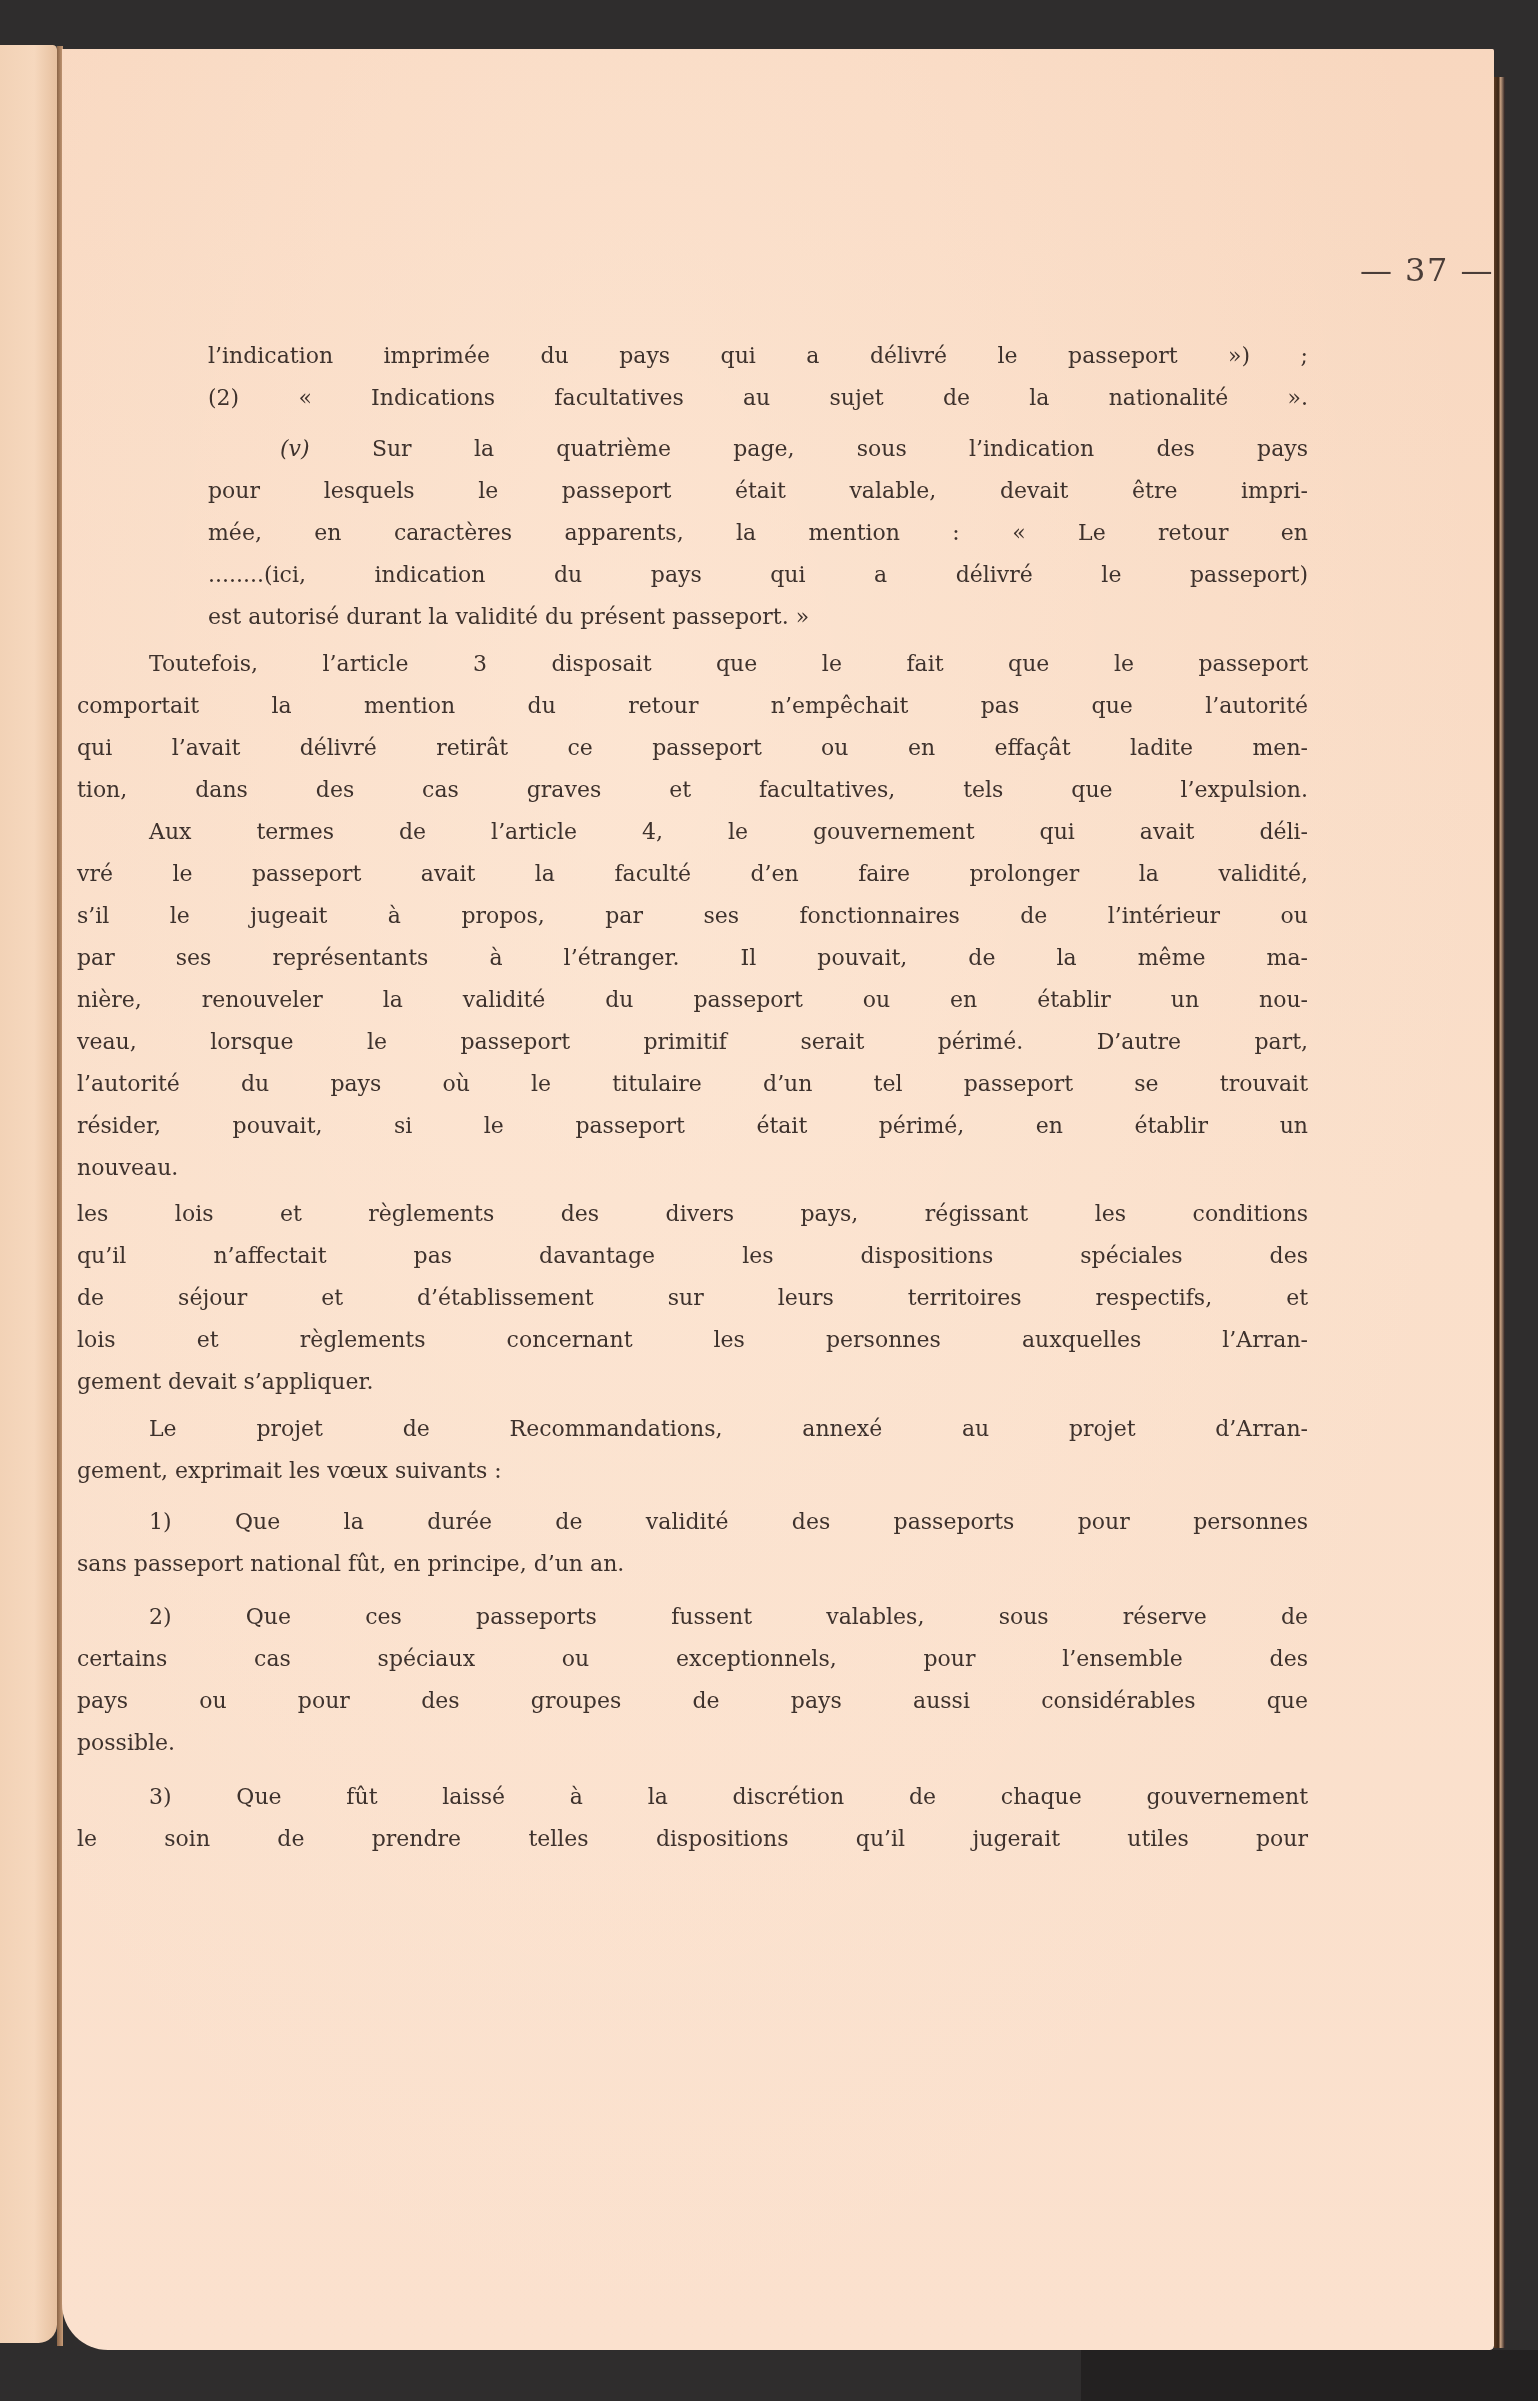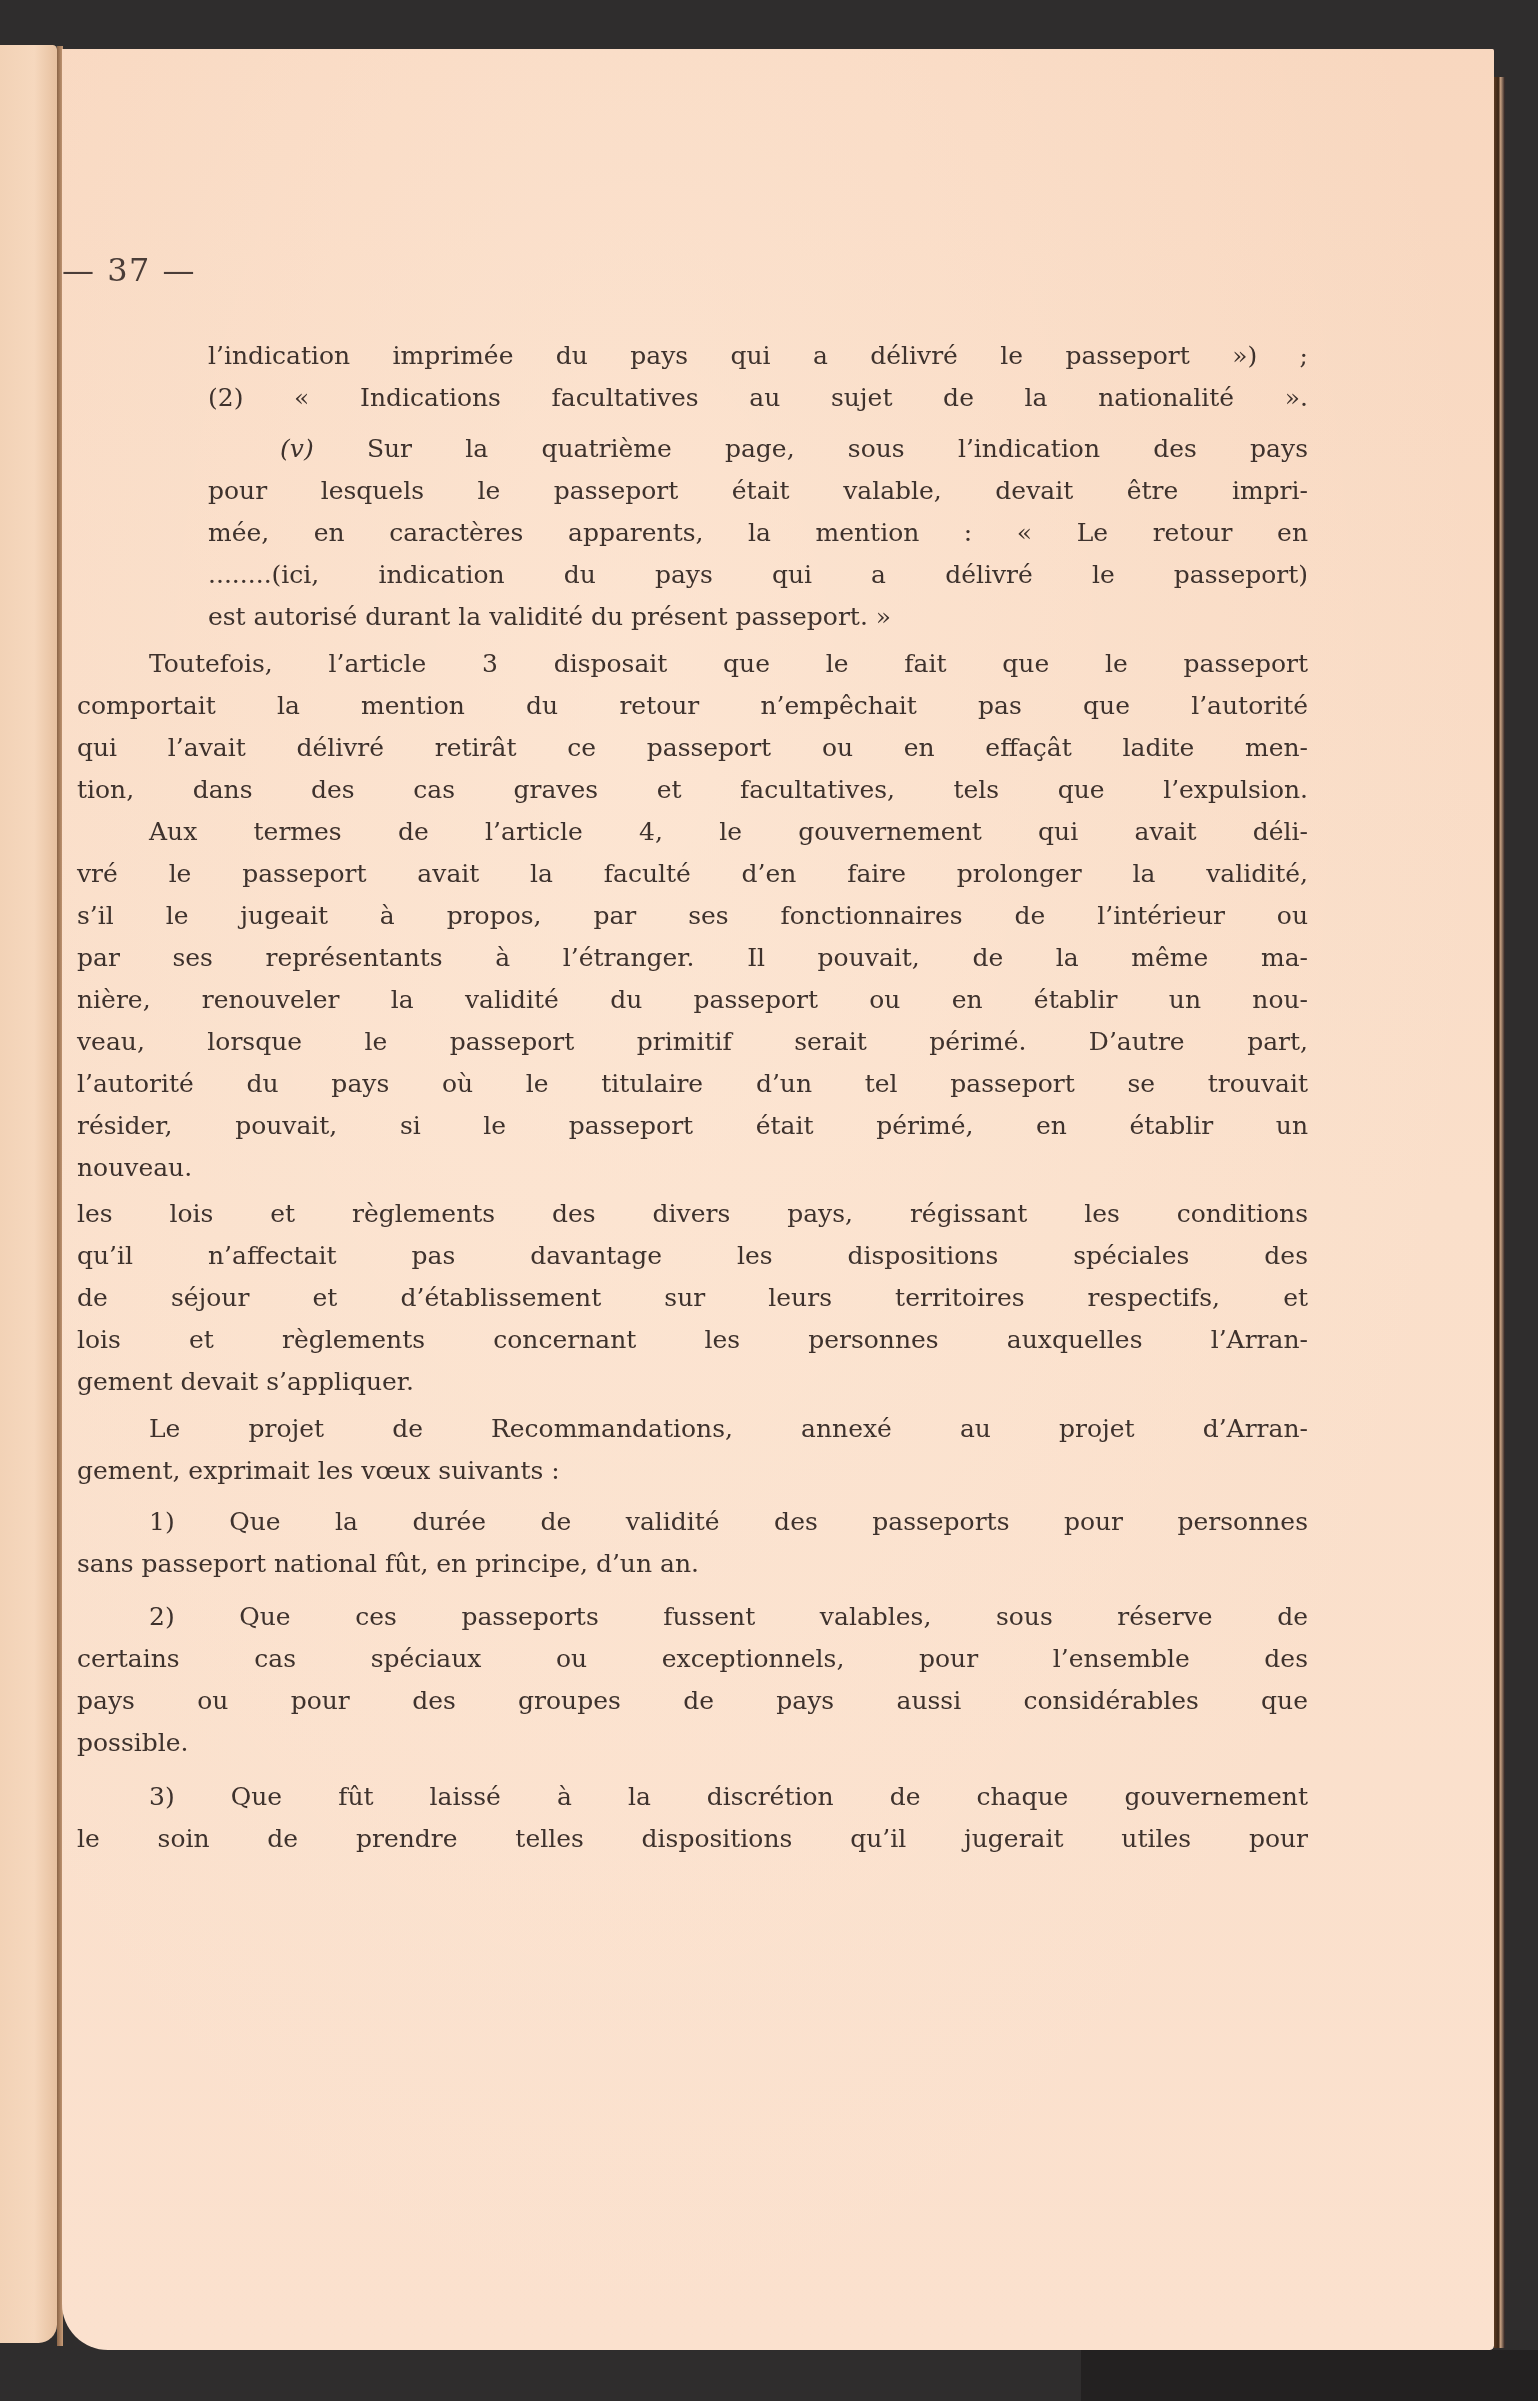--- a/index.html
+++ b/index.html
@@ -28,25 +28,25 @@
       radial-gradient(ellipse at 40% 30%, rgba(255,236,220,0.55), rgba(255,236,220,0) 70%),
       linear-gradient(180deg, #f8d7bf 0%, #fadfca 50%, #fbe1ce 100%);
     border-radius: 0 1.5px 4.6px 46px;
   }
   .page-edge {
     position: absolute; left: 1494px; top: 77px; width: 10.8px; height: 2271px;
     background: linear-gradient(90deg, #5a3a22 0%, #3b2616 40%, #c49e80 60%, #2a2020 100%);
   }
   .page-number {
     position: absolute; left: 0; width: 1432px; top: 202px;
-    text-align: left; font-size: 32px; color: #4a3d38; letter-spacing: 1.5px;
+    text-align: right; font-size: 32px; color: #4a3d38; letter-spacing: 1.5px;
   }
   .text-block {
     position: absolute; left: 146px; top: 286px; width: 1100px;
-    color: #3e322d; font-size: 25px; line-height: 42px;
+    color: #3e322d; font-size: 22px; line-height: 42px;
   }
   .line { display: block; white-space: nowrap; text-align: justify; text-align-last: justify; height: 42px; }
   .line.last { text-align-last: left; }
   .line.indent { padding-left: 72px; }
   em { font-style: italic; }
 </style>
 </head>
 <body>
 
 <div class="left-page"></div>

